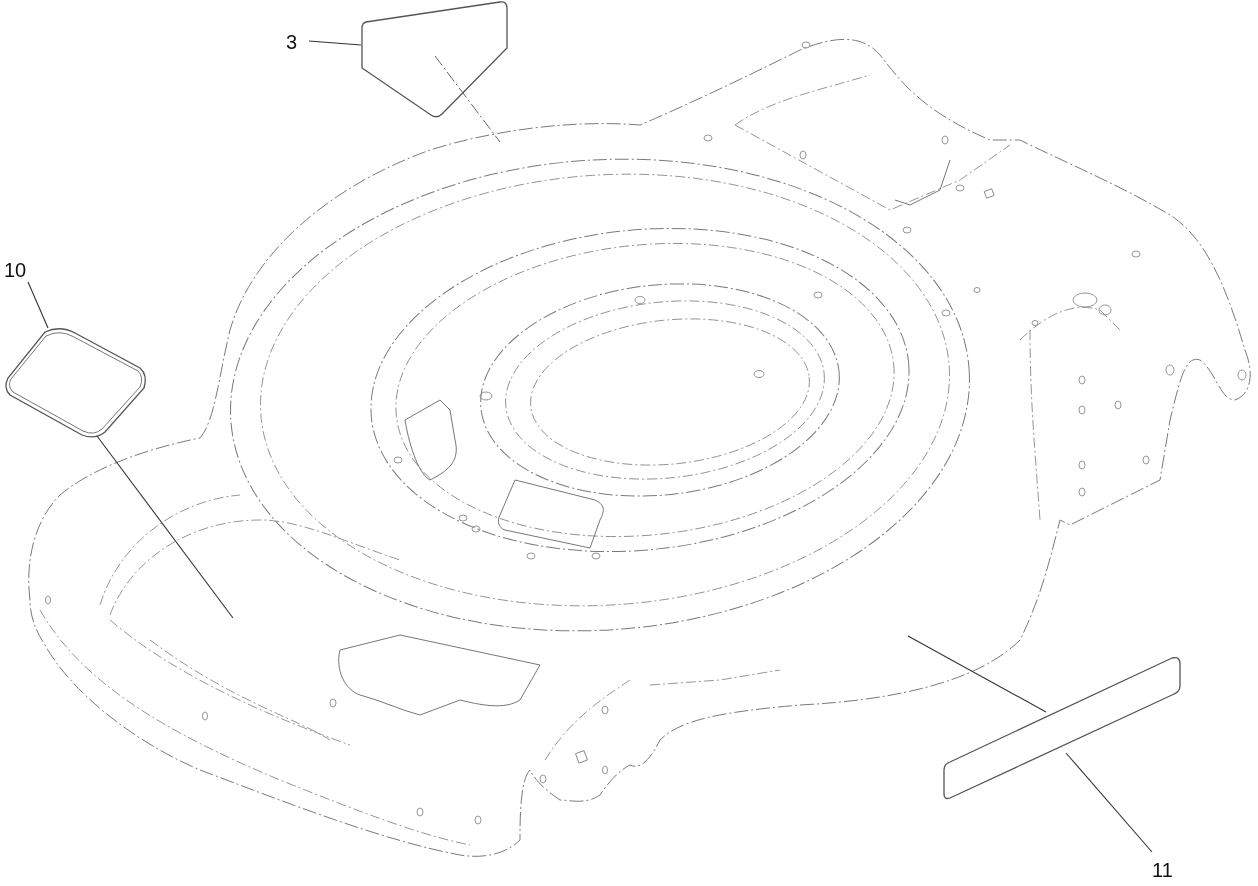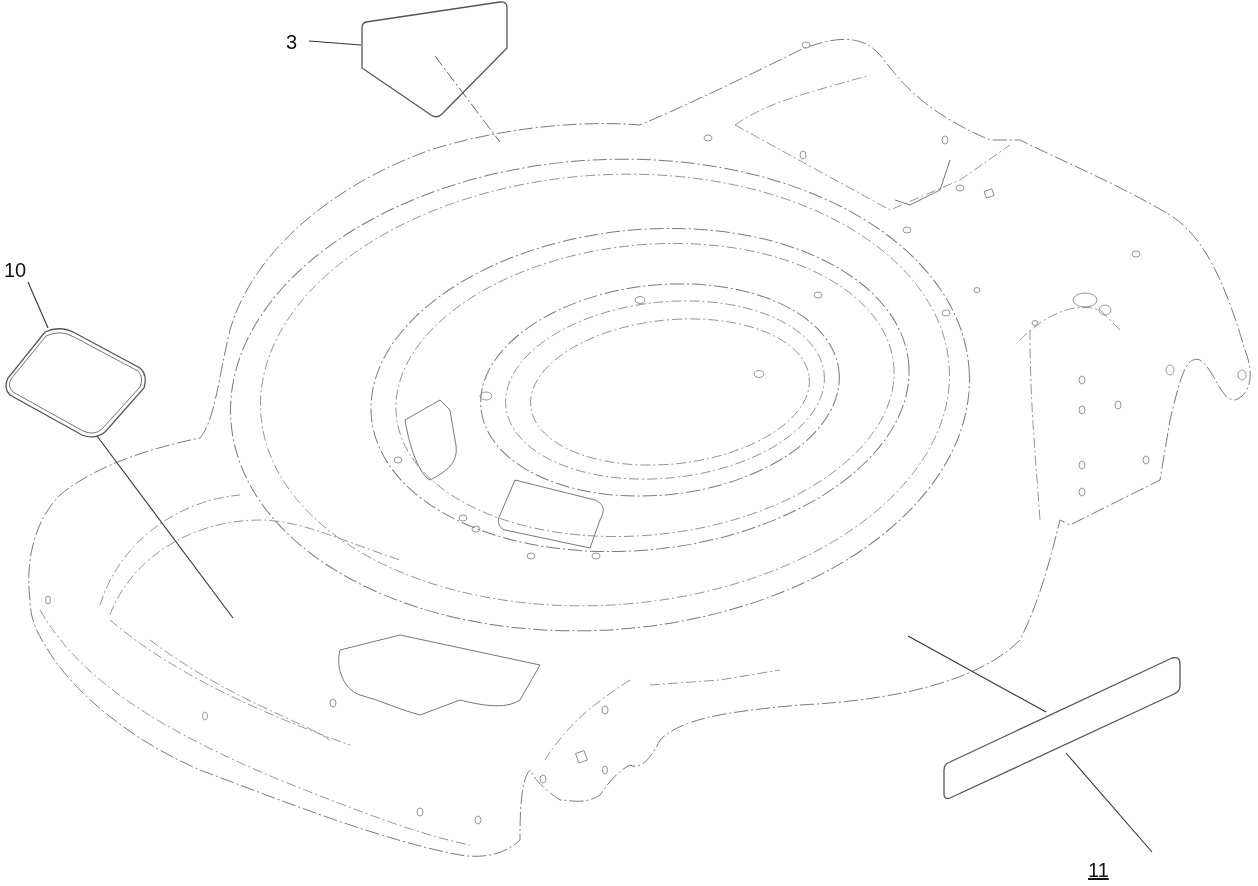--- a/index.html
+++ b/index.html
@@ -113,13 +113,13 @@
 
   <g>
     <path class="part" d="M950,762 L1172,658 Q1180,656 1180,664 L1180,686 Q1180,692 1172,695 L950,798 Q944,800 944,794 L944,770 Q944,764 950,762 Z"></path>
   </g>
   <line class="leader" x1="908" y1="636" x2="1046" y2="712"></line>
   <line class="leader" x1="1066" y1="753" x2="1152" y2="852"></line>
 </svg>
 
 <div class="callout" style="left:286px; top:32px;">3</div>
 <div class="callout" style="left:4px; top:260px;text-align:center;">10</div>
-<div class="callout" style="left:1088px; top:860px;text-decoration:underline;">11</div>
+<div class="callout" style="left:1152px; top:860px;">11</div>
 
 </body></html>

